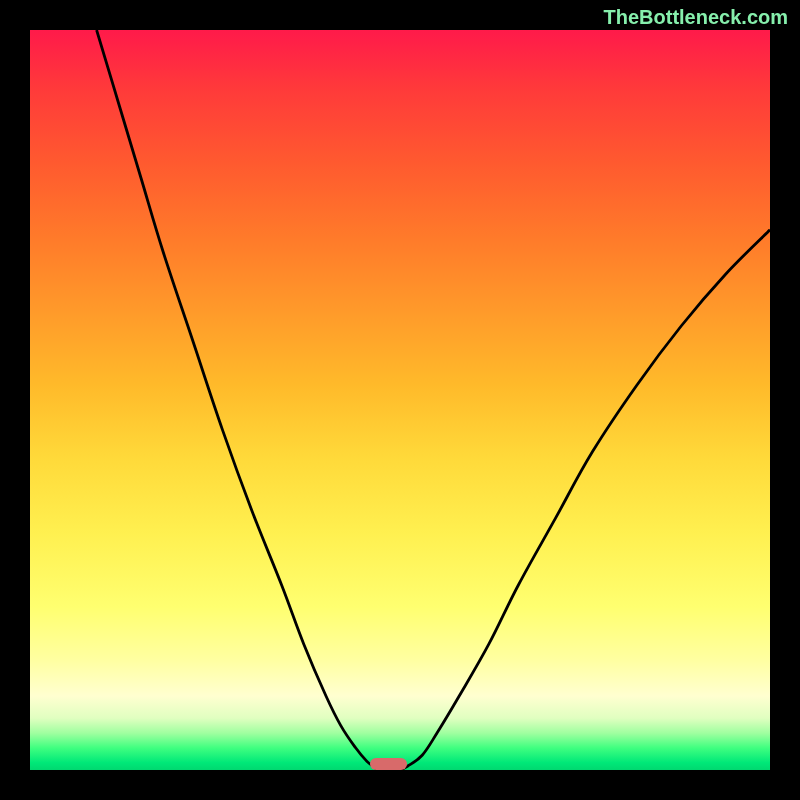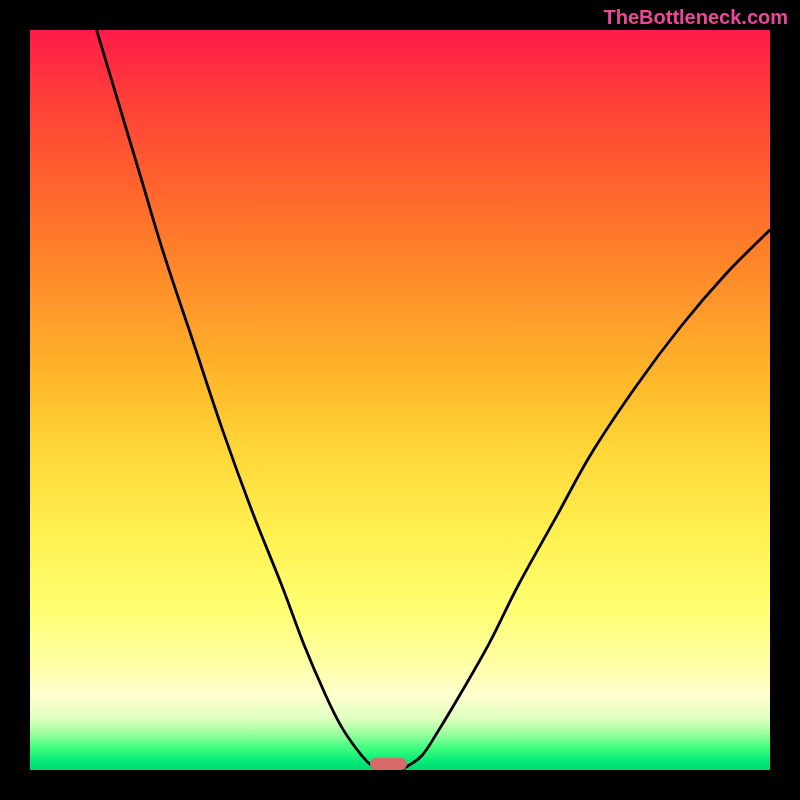--- a/index.html
+++ b/index.html
@@ -8,21 +8,21 @@
     width: 800px;
     height: 800px;
     background: #000;
     position: relative;
     font-family: Arial, sans-serif;
   }
   .watermark {
     position: absolute;
     top: 6px;
     right: 12px;
-    color: #ec4899;
+    color: #86efac;
     font-size: 20px;
     font-weight: bold;
     z-index: 10;
   }
   .plot-area {
     position: absolute;
     left: 30px;
     top: 30px;
     width: 740px;
     height: 740px;

